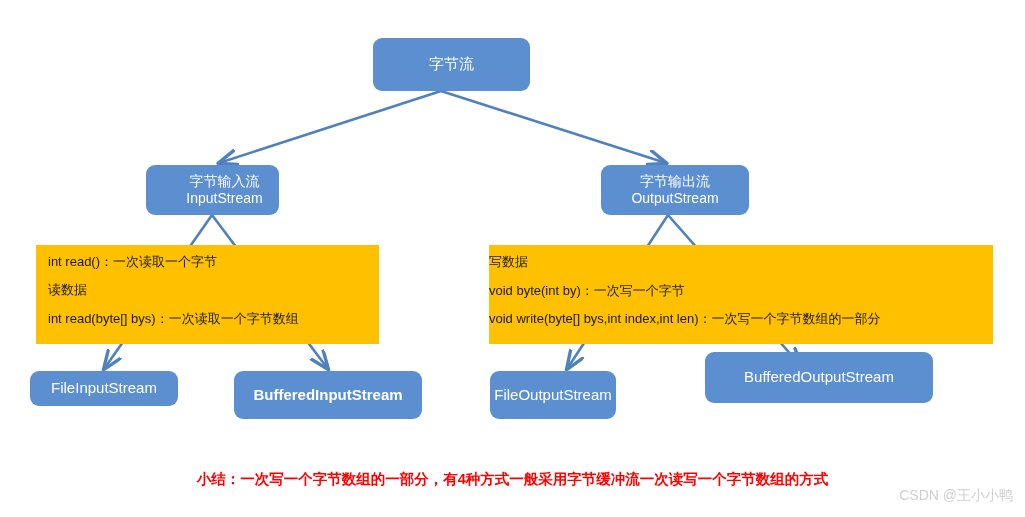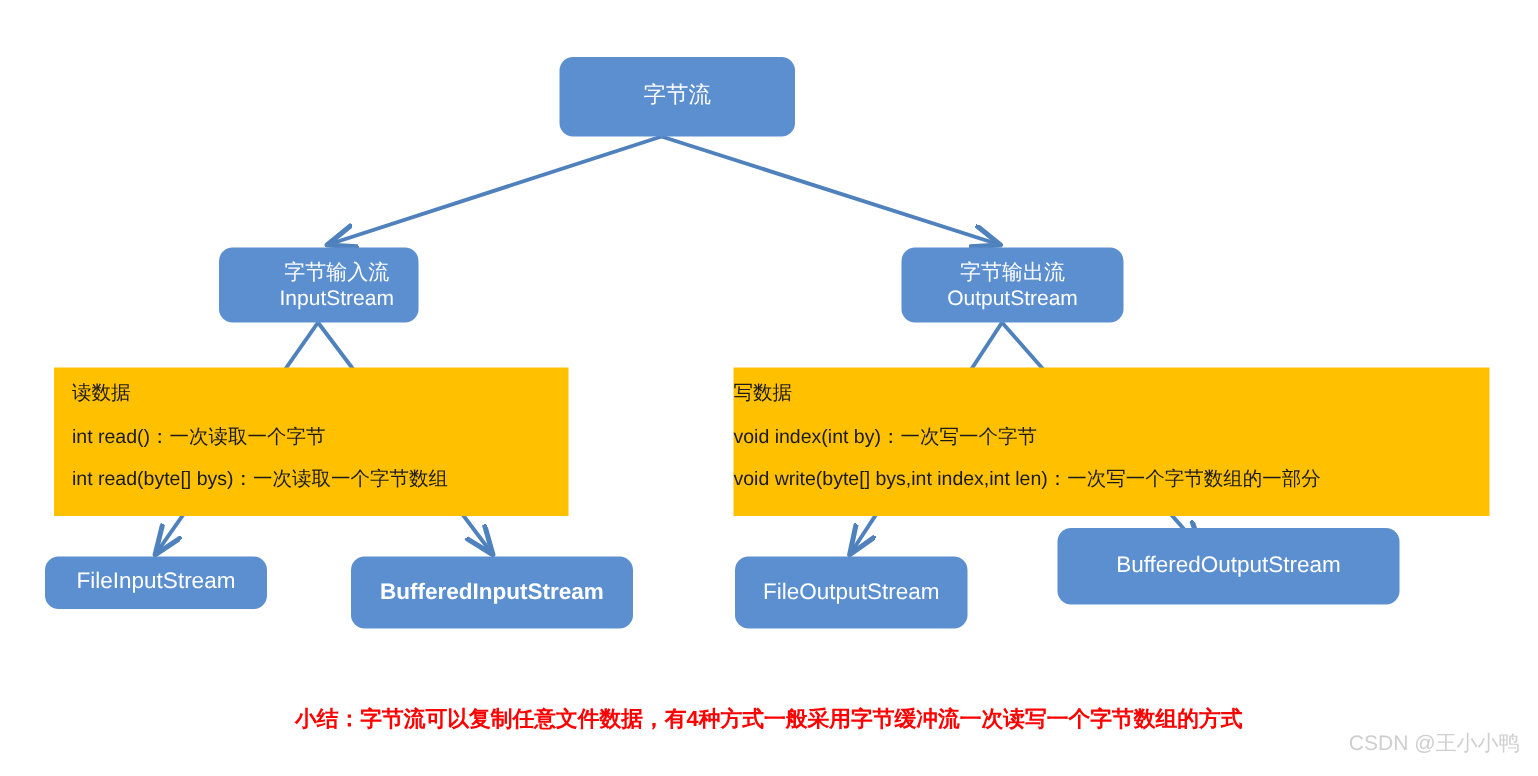--- a/index.html
+++ b/index.html
@@ -84,21 +84,21 @@
     left: 234px;
     top: 371px;
     width: 188px;
     height: 48px;
     font-size: 15px;
     font-weight: bold;
   }
   .n-fos {
     left: 490px;
     top: 371px;
-    width: 155px;
+    width: 126px;
     height: 48px;
     font-size: 15px;
   }
   .n-bos {
     left: 705px;
     top: 352px;
     width: 228px;
     height: 51px;
     font-size: 15px;
   }
@@ -182,44 +182,44 @@
   </div>
 
   <div class="node blue n-out">
     <div>
       <span>字节输出流</span>
       <span class="line2">OutputStream</span>
     </div>
   </div>
 
   <div class="node yellow y-left">
+    <div class="y-line">int read()：一次读取一个字节</div>
     <div class="y-line first">读数据</div>
-    <div class="y-line">int read()：一次读取一个字节</div>
     <div class="y-line">int read(byte[] bys)：一次读取一个字节数组</div>
   </div>
 
   <div class="node yellow y-right">
     <div class="y-line first">写数据</div>
-    <div class="y-line">void index(int by)：一次写一个字节</div>
+    <div class="y-line">void byte(int by)：一次写一个字节</div>
     <div class="y-line">void write(byte[] bys,int index,int len)：一次写一个字节数组的一部分</div>
   </div>
 
   <div class="node blue n-fis">
     <span>FileInputStream</span>
   </div>
 
   <div class="node blue n-bis">
     <span>BufferedInputStream</span>
   </div>
 
   <div class="node blue n-fos">
     <span>FileOutputStream</span>
   </div>
 
   <div class="node blue n-bos">
     <span>BufferedOutputStream</span>
   </div>
 
-  <div class="summary">小结：字节流可以复制任意文件数据，有4种方式一般采用字节缓冲流一次读写一个字节数组的方式</div>
+  <div class="summary">小结：一次写一个字节数组的一部分，有4种方式一般采用字节缓冲流一次读写一个字节数组的方式</div>
 
   <div class="watermark">CSDN @王小小鸭</div>
 
 </div>
 
 </body></html>

